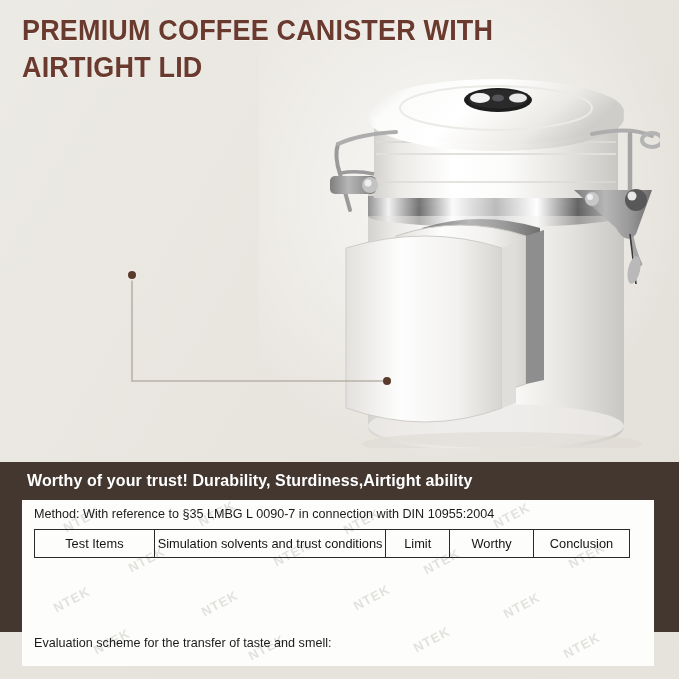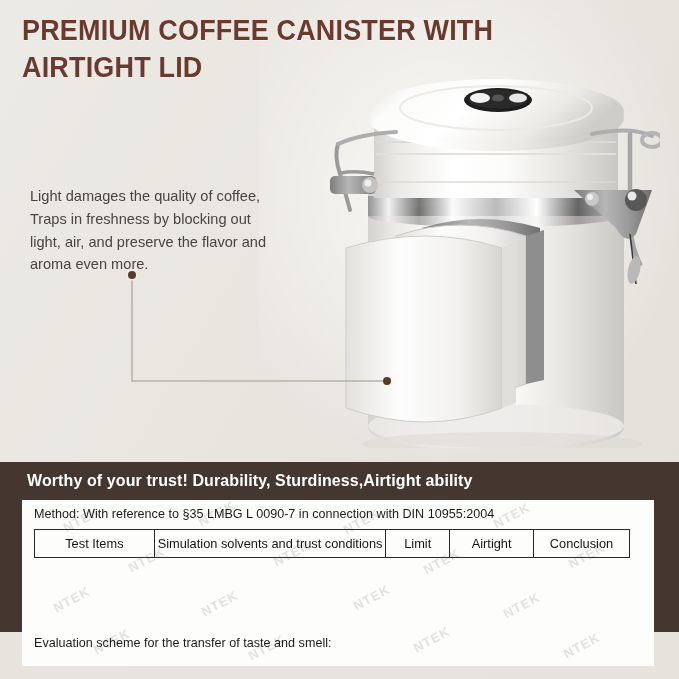--- a/index.html
+++ b/index.html
@@ -172,26 +172,20 @@
           <path d="M16 170 Q96 146 172 170 L172 330 Q96 358 16 330 Z" fill="url(#panelG)" stroke="#cfcdc9" stroke-width="1"></path>
           <path d="M172 170 L186 165 L186 325 L172 330 Z" fill="#e0dedb"></path>
         </g>
 
         <ellipse cx="172" cy="366" rx="140" ry="12" fill="#ddd9d2" opacity=".55"></ellipse>
       </svg>
     </div>
 
     <div class="headline">PREMIUM COFFEE CANISTER WITH AIRTIGHT LID</div>
 
-    <div class="annotation">
-      <div>Light damages the quality of coffee,</div>
-      <div>Traps in freshness by blocking out</div>
-      <div>light, air, and preserve the flavor and</div>
-      <div>aroma even more.</div>
-    </div>
 
     <svg class="leader">
       <path d="M132 276 L132 381 L385 381" stroke="#b9b2a8" stroke-width="1.6" fill="none"></path>
       <circle cx="132" cy="275" r="5.5" fill="#f0ece5"></circle>
       <circle cx="132" cy="275" r="4" fill="#5a3a2c"></circle>
       <circle cx="387" cy="381" r="4" fill="#5a3a2c"></circle>
     </svg>
   </div>
 
   <div class="band">
@@ -227,21 +221,21 @@
               <col class="c2">
               <col class="c3">
               <col class="c4">
               <col class="c5">
             </colgroup>
           <thead>
             <tr>
               <th>Test Items</th>
               <th>Simulation solvents and trust conditions</th>
               <th>Limit</th>
-              <th>Airtight</th>
+              <th>Worthy</th>
               <th>Conclusion</th>
             </tr>
           </thead>
           <tbody>
           </tbody>
         </table>
 
         <div class="evaluation">Evaluation scheme for the transfer of taste and smell:</div>
       </div>
     </div>

